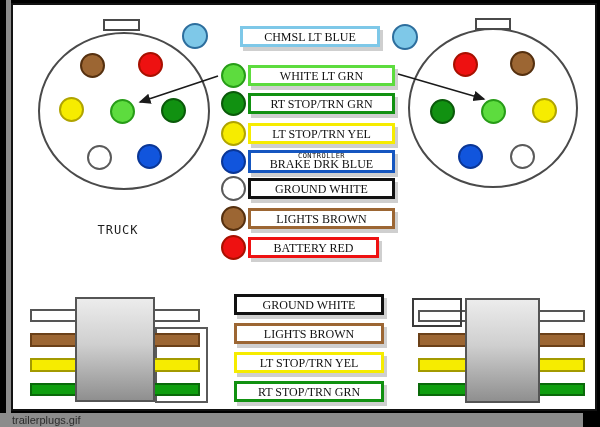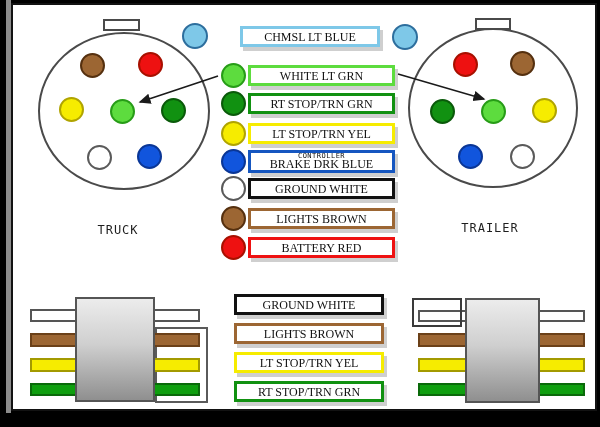--- a/index.html
+++ b/index.html
@@ -72,21 +72,20 @@
     <div class="plug-tab" style="left:462px;top:13px;width:36px;height:12px;"></div>
     <div class="plug-circle" style="left:395px;top:23px;width:170px;height:160px;"></div>
     <div class="dot c-red" style="left:440px;top:47px;"></div>
     <div class="dot c-brown" style="left:497px;top:46px;"></div>
     <div class="dot c-dkgreen" style="left:417px;top:94px;"></div>
     <div class="dot c-ltgreen" style="left:468px;top:94px;"></div>
     <div class="dot c-yellow" style="left:519px;top:93px;"></div>
     <div class="dot c-blue" style="left:445px;top:139px;"></div>
     <div class="dot c-white" style="left:497px;top:139px;"></div>
     <div class="dot c-ltblue" style="left:379px;top:19px;width:26px;height:26px;"></div>
-    <div class="plug-name" style="left:407px;top:216px;width:140px;">TRAILER</div>
 
     <div class="bx bb-ltblue" style="left:227px;top:21px;width:140px;height:21px;">
       <span class="main-line">CHMSL LT BLUE</span>
     </div>
 
     <div class="dot c-ltgreen" style="left:208px;top:58px;"></div>
     <div class="bx bb-ltgreen" style="left:235px;top:60px;width:147px;height:21px;">
       <span class="main-line">WHITE LT GRN</span>
     </div>
 
@@ -110,21 +109,21 @@
     <div class="bx bb-black" style="left:235px;top:173px;width:147px;height:21px;">
       <span class="main-line">GROUND WHITE</span>
     </div>
 
     <div class="dot c-brown" style="left:208px;top:201px;"></div>
     <div class="bx bb-brown" style="left:235px;top:203px;width:147px;height:21px;">
       <span class="main-line">LIGHTS BROWN</span>
     </div>
 
     <div class="dot c-red" style="left:208px;top:230px;"></div>
-    <div class="bx bb-red" style="left:235px;top:232px;width:147px;height:21px;">
+    <div class="bx bb-red" style="left:235px;top:232px;width:131px;height:21px;">
       <span class="main-line">BATTERY RED</span>
     </div>
 
     <div class="shell" style="left:142px;top:322px;width:53px;height:76px;"></div>
     <div class="wire w-white" style="left:17px;top:304px;width:170px;height:13px;"></div>
     <div class="wire w-brown" style="left:17px;top:328px;width:170px;height:14px;"></div>
     <div class="wire w-yellow" style="left:17px;top:353px;width:170px;height:14px;"></div>
     <div class="wire w-green" style="left:17px;top:378px;width:170px;height:13px;"></div>
     <div class="flat-body" style="left:62px;top:292px;width:80px;height:105px;"></div>
 
@@ -153,13 +152,16 @@
   <svg class="arrows" viewBox="0 0 600 427">
     <defs>
       <marker id="ah" markerWidth="9" markerHeight="8" refX="7" refY="3.5" orient="auto">
         <path d="M0,0 L8,3.5 L0,7 z" fill="#1a1a1a"></path>
       </marker>
     </defs>
     <line x1="218" y1="76" x2="140" y2="102" stroke="#1a1a1a" stroke-width="1.5" marker-end="url(#ah)"></line>
     <line x1="398" y1="74" x2="484" y2="99" stroke="#1a1a1a" stroke-width="1.5" marker-end="url(#ah)"></line>
   </svg>
 
+  <div class="statusbar">
+    <span class="filename">trailerplugs.gif</span>
+  </div>
 </div>
 
 </body></html>

